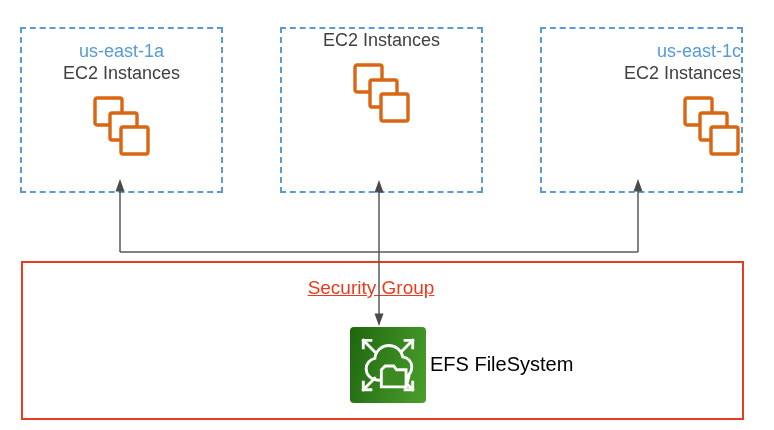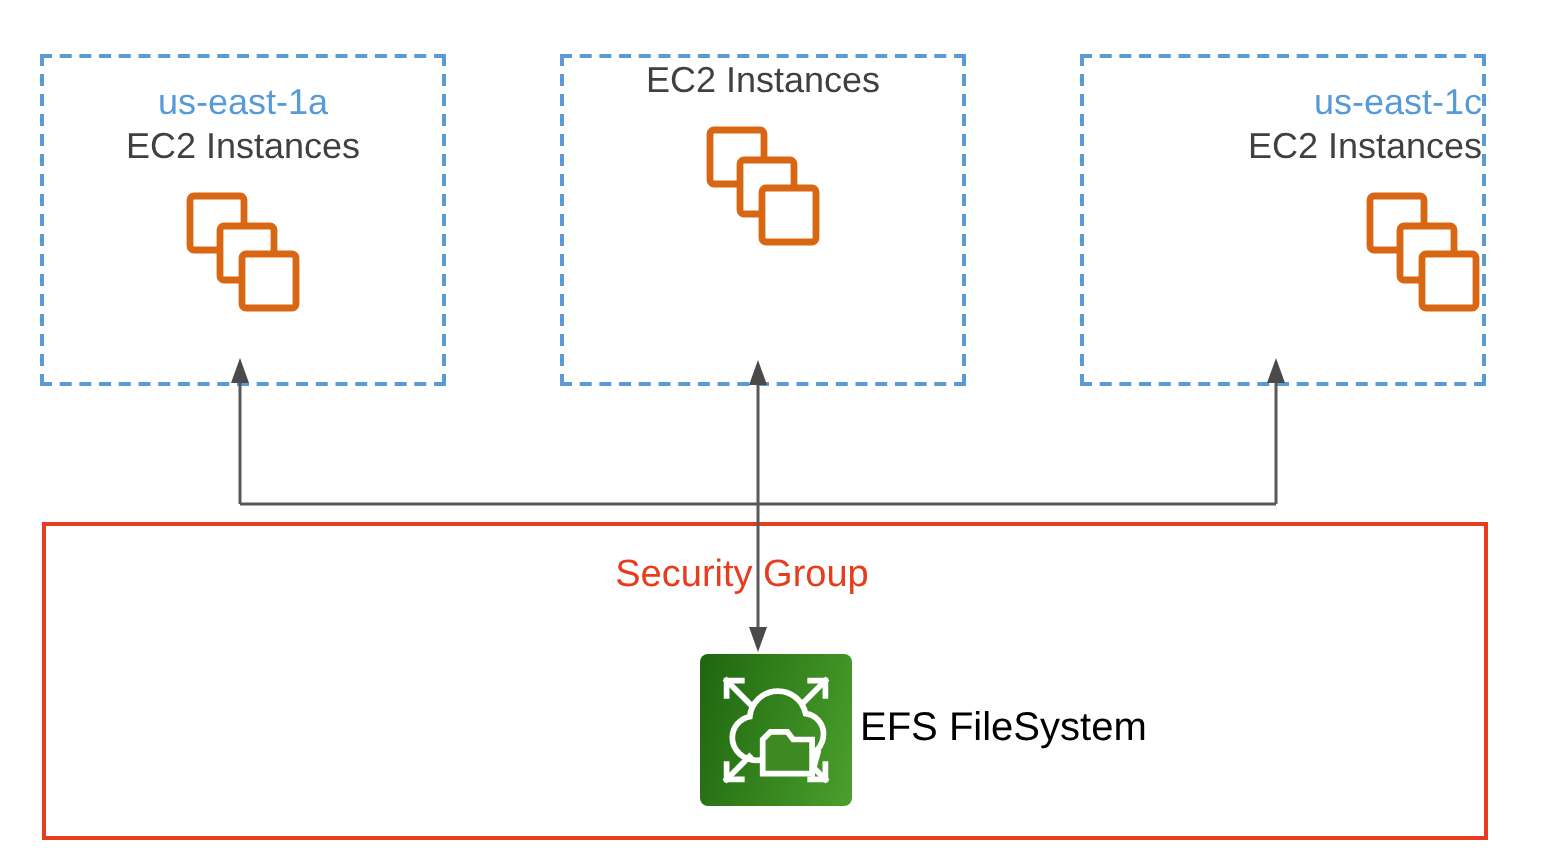--- a/index.html
+++ b/index.html
@@ -23,21 +23,21 @@
     font-size:18px; color:#404040; line-height:22px;
   }
   .ec2-icon { margin-top:12px; }
   
   .security-group {
     position:absolute; left:21px; top:261px; width:723px; height:159px;
     border:2px solid #E83C1E; box-sizing:border-box;
   }
   .sg-label {
     position:absolute; left:371px; top:277px; transform:translateX(-50%);
-    font-size:19px; color:#E83C1E; white-space:nowrap;
+    font-size:19px; color:#E83C1E; white-space:nowrap;text-decoration:underline;
   }
   
   .efs-icon {
     position:absolute; left:350px; top:327px; width:76px; height:76px;
     background:linear-gradient(105deg, #1F660F 0%, #4AA02C 100%);
     border-radius:4px;
   }
   .efs-label {
     position:absolute; left:430px; top:351px; font-size:20px;
     color:#000000; line-height:26px; white-space:nowrap;

